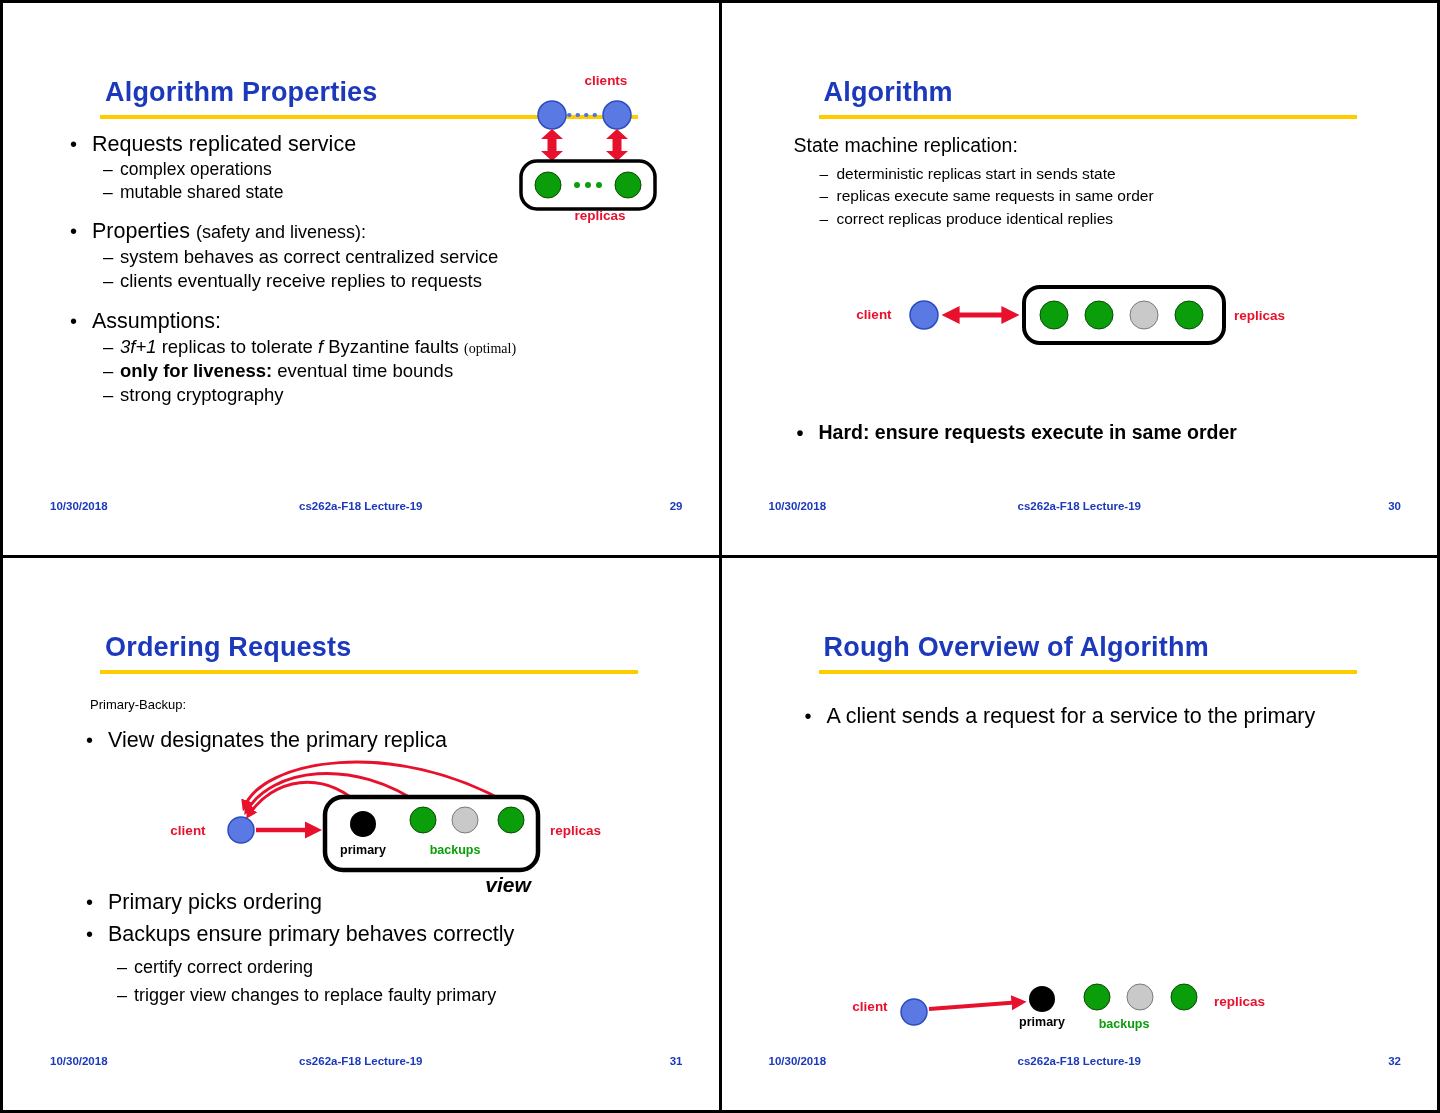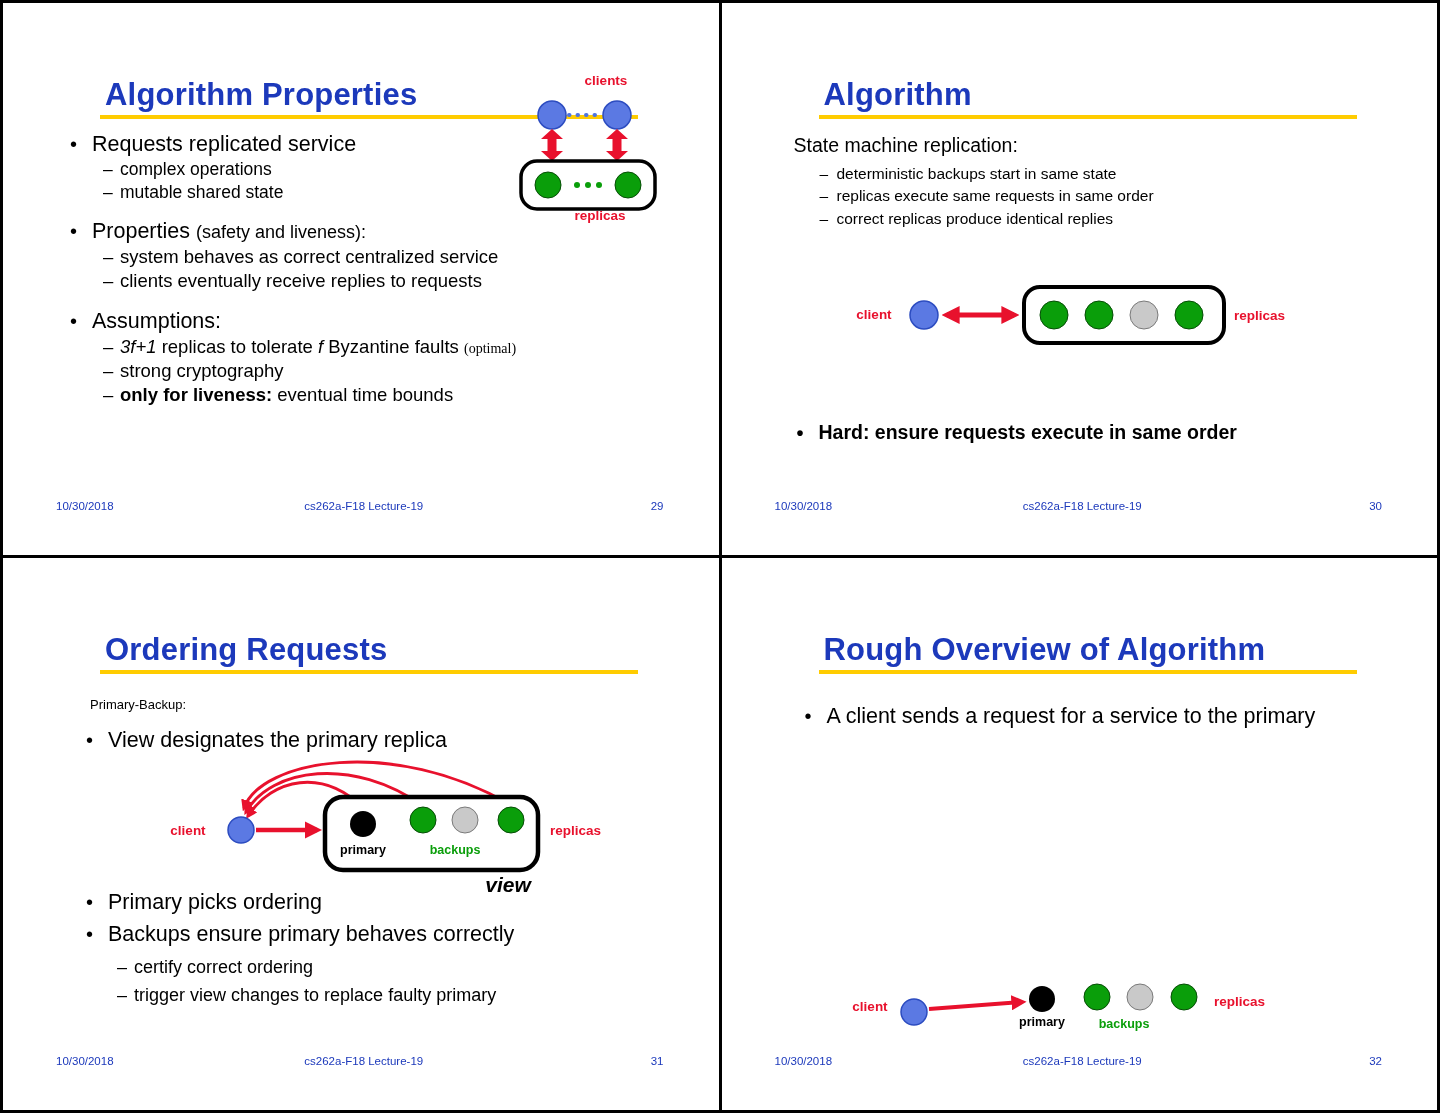--- a/index.html
+++ b/index.html
@@ -2,27 +2,27 @@
 <html><head>
 <meta charset="utf-8">
 <style>
   *{margin:0;padding:0;box-sizing:border-box;}
   html,body{background:#ffffff;}
   body{width:1440px;height:1113px;font-family:"Liberation Sans",sans-serif;color:#000;}
   .board{width:1440px;height:1113px;background:#000;border:3px solid #000;display:grid;
          grid-template-columns:1fr 1fr;grid-template-rows:1fr 1fr;gap:3px;}
   .slide{background:#fff;position:relative;overflow:hidden;}
 
-  .title{position:absolute;left:102px;top:74px;font-size:31px;font-weight:bold;color:#1c39bb;letter-spacing:.2px;}
+  .title{position:absolute;left:102px;top:74px;font-size:27px;font-weight:bold;color:#1c39bb;letter-spacing:.2px;}
   .rule{position:absolute;left:97px;top:112px;width:538px;height:4px;background:#ffcc00;}
 
-  .footer{position:absolute;left:0;right:0;top:497px;height:16px;font-size:11.5px;font-weight:normal;color:#1c39bb;margin-left:6px;}
+  .footer{position:absolute;left:0;right:0;top:497px;height:16px;font-size:11.5px;font-weight:bold;color:#1c39bb;}
   .f-date{position:absolute;left:47px;}
   .f-center{position:absolute;left:0;right:0;text-align:center;}
-  .f-page{position:absolute;right:55px;}
+  .f-page{position:absolute;right:36px;}
 
   
   .mb{position:relative;padding-left:27px;font-size:21.5px;line-height:1.25;}
   .mb::before{content:"\2022";position:absolute;left:5px;top:1px;font-size:20px;}
   .sb{position:relative;margin-left:38px;padding-left:17px;line-height:1.32;}
   .sb::before{content:"\2013";position:absolute;left:0;}
   .sz17{font-size:17.5px;}
   .sz18{font-size:18.5px;}
   .g{margin-top:14px;}
   .paren{font-size:18px;margin-left:6px;}
@@ -90,38 +90,38 @@
       <div class="mb">Requests replicated service</div>
       <div class="sb sz17">complex operations</div>
       <div class="sb sz17">mutable shared state</div>
 
       <div class="mb g"><span>Properties</span><span class="paren">(safety and liveness):</span></div>
       <div class="sb sz18">system behaves as correct centralized service</div>
       <div class="sb sz18">clients eventually receive replies to requests</div>
 
       <div class="mb g">Assumptions:</div>
       <div class="sb sz18"><span class="it">3f+1</span><span> replicas to tolerate </span><span class="it">f</span><span> Byzantine faults </span><span class="small-paren">(optimal)</span></div>
+      <div class="sb sz18"><span class="bold">only for liveness:</span><span> eventual time bounds</span></div>
       <div class="sb sz18">strong cryptography</div>
-      <div class="sb sz18"><span class="bold">only for liveness:</span><span> eventual time bounds</span></div>
     </div>
 
     <div class="footer">
       <span class="f-date">10/30/2018</span>
       <span class="f-center">cs262a-F18 Lecture-19</span>
       <span class="f-page">29</span>
     </div>
   </section>
 
   <section class="slide">
     <h1 class="title">Algorithm</h1>
     <div class="rule"></div>
 
     <div class="s30-intro">State machine replication:</div>
     <div class="s30-subs">
-      <div class="sb">deterministic backups start in same state</div>
+      <div class="sb">deterministic replicas start in sends state</div>
       <div class="sb">replicas execute same requests in same order</div>
       <div class="sb">correct replicas produce identical replies</div>
     </div>
 
     <svg class="s30-diagram" width="600" height="80" viewBox="0 0 600 80">
       <defs>
         <marker id="ah30" viewBox="0 0 10 10" refX="7" refY="5" markerWidth="3.6" markerHeight="3.6" orient="auto-start-reverse">
           <path d="M0,0 L10,5 L0,10 z" fill="#e8112d"></path>
         </marker>
       </defs>

